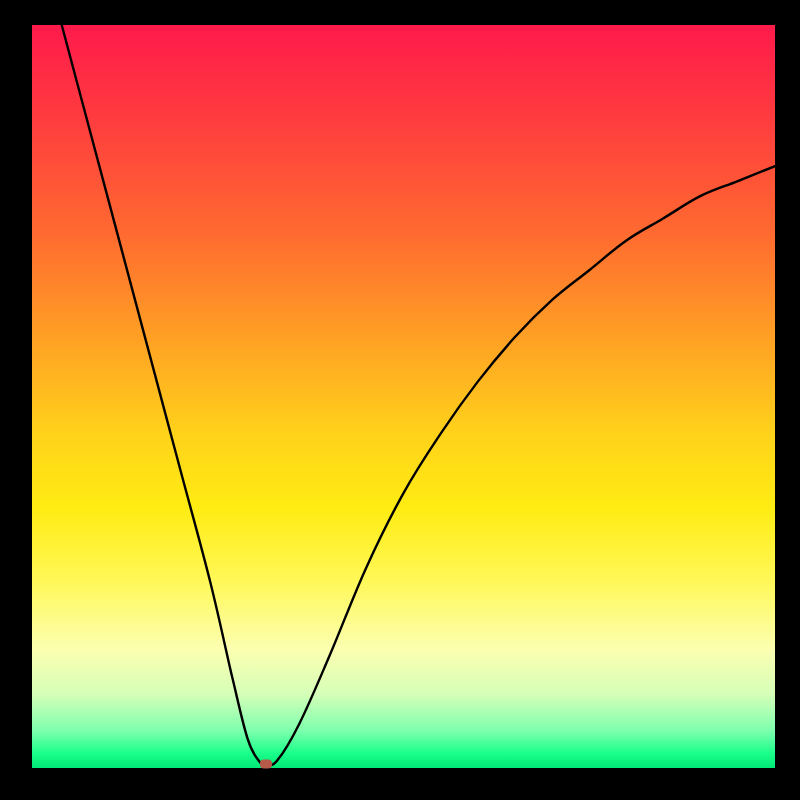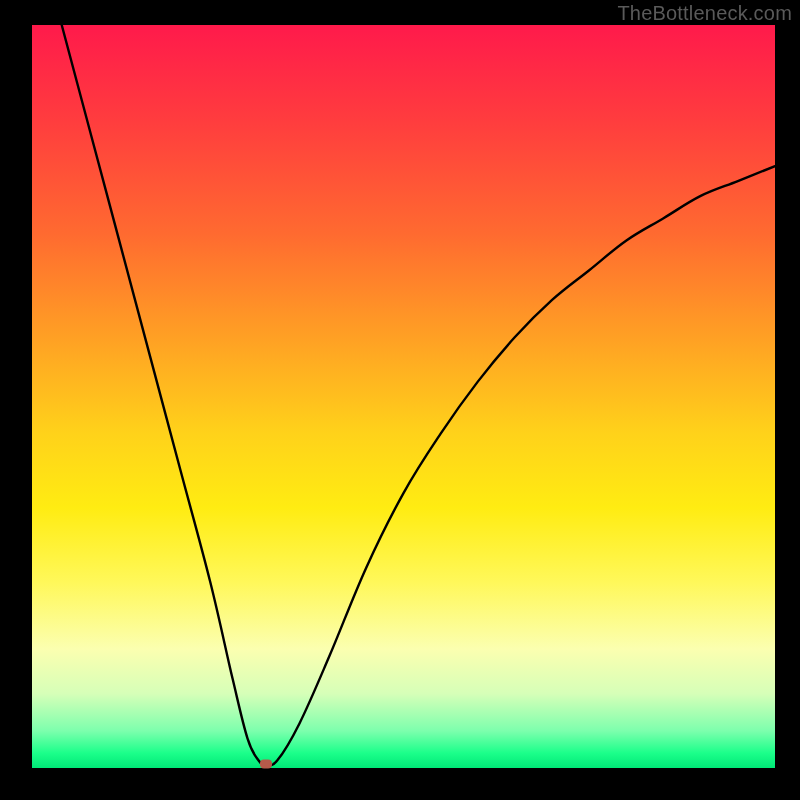--- a/index.html
+++ b/index.html
@@ -62,20 +62,19 @@
     border-radius: 4px;
     background: #b65a4a;
     transform: translate(-50%, -50%);
     z-index: 5;
   }
 </style>
 </head>
 <body>
 
 <div class="frame">
-  <div class="watermark">TheBottleneck.com</div>
   <div class="plot">
     <svg class="curve" viewBox="0 0 743 743" preserveAspectRatio="none">
       <path id="curve-path" fill="none" stroke="#000" stroke-width="2.4" stroke-linejoin="round" stroke-linecap="round" d="M 29.72 0.00 C 35.07 20.06, 48.74 71.33, 59.44 111.45 C 70.14 151.57, 78.46 182.78, 89.16 222.90 C 99.86 263.02, 108.18 294.23, 118.88 334.35 C 129.58 374.47, 137.90 405.68, 148.60 445.80 C 159.30 485.92, 168.96 519.80, 178.32 557.25 C 187.68 594.70, 193.92 625.75, 200.61 653.84 C 207.30 681.93, 210.79 698.57, 215.47 713.28 C 220.15 727.99, 223.27 730.89, 226.62 735.57 C 229.96 740.25, 230.70 739.28, 234.04 739.28 C 237.39 739.28, 239.17 742.93, 245.19 735.57 C 251.21 728.21, 258.12 717.14, 267.48 698.42 C 276.84 679.70, 285.16 659.64, 297.20 631.55 C 309.24 603.46, 320.98 571.81, 334.35 542.39 C 347.72 512.97, 358.13 492.16, 371.50 468.09 C 384.87 444.02, 395.28 428.71, 408.65 408.65 C 422.02 388.59, 432.43 374.03, 445.80 356.64 C 459.17 339.25, 469.58 326.77, 482.95 312.06 C 496.32 297.35, 506.73 286.95, 520.10 274.91 C 533.47 262.87, 543.88 255.89, 557.25 245.19 C 570.62 234.49, 581.03 224.83, 594.40 215.47 C 607.77 206.11, 618.18 201.20, 631.55 193.18 C 644.92 185.16, 655.33 177.58, 668.70 170.89 C 682.07 164.20, 692.48 161.38, 705.85 156.03 C 719.22 150.68, 736.31 143.84, 743.00 141.17"></path>
     </svg>
     <div id="marker" class="marker" style="left: 234.045px; top: 739.285px; background: rgb(182, 90, 74);"></div>
   </div>
 </div>
 
 </body></html>

